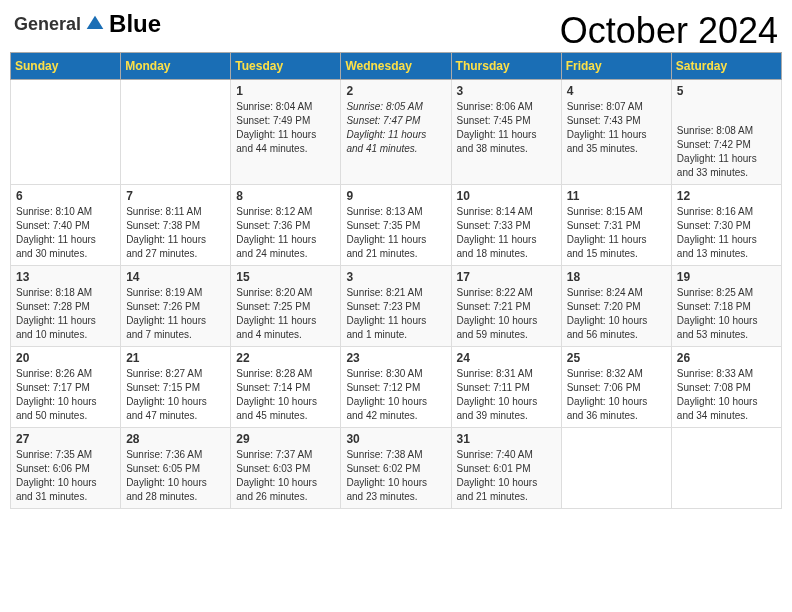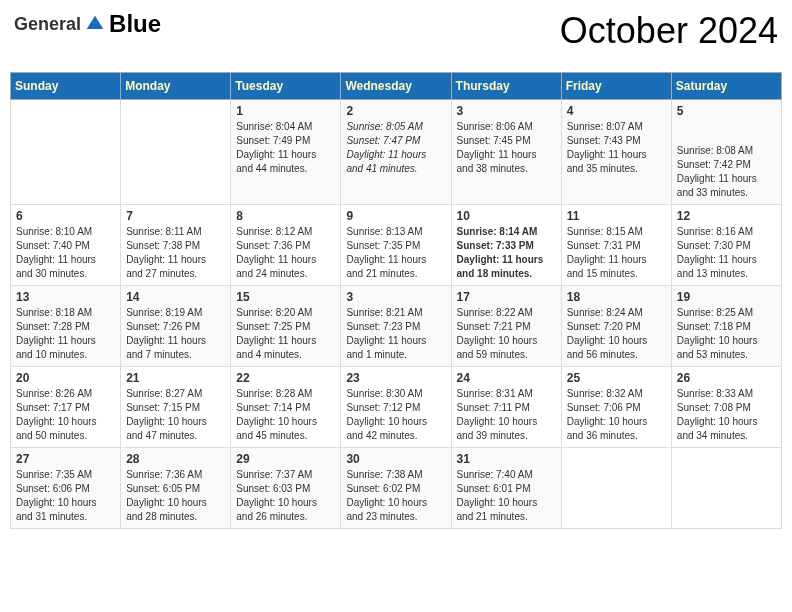--- a/index.html
+++ b/index.html
@@ -7,21 +7,21 @@
       font-family: Arial, sans-serif;
       background: #fff;
       width: 792px;
       min-height: 612px;
       padding: 10px;
     }
     .header {
       display: flex;
       justify-content: space-between;
       align-items: flex-start;
-      margin-bottom: 20px;
+      margin-bottom: 0;
       padding: 0 4px;
     }
     .logo {
       display: flex;
       align-items: center;
       gap: 2px;
     }
     .logo-text-general {
       font-size: 18px;
       font-weight: bold;
@@ -49,21 +49,21 @@
       font-size: 14px;
       color: #555;
     }
     table {
       width: 100%;
       border-collapse: collapse;
       table-layout: fixed;
     }
     thead tr th {
       background-color: #1a6eb5;
-      color: #fef9c3;
+      color: #fde047;
       font-size: 12px;
       font-weight: bold;
       padding: 6px 4px;
       text-align: left;
       border: 1px solid #aaa;
       margin-top: 32px;
     }
     tbody tr td {
       vertical-align: top;
       padding: 4px 5px;
@@ -175,21 +175,21 @@
 Daylight: 11 hours and 24 minutes.</div>
         </td>
         <td>
           <span class="day-number">9</span>
           <div class="day-info" style="white-space: pre-line;">Sunrise: 8:13 AM
 Sunset: 7:35 PM
 Daylight: 11 hours and 21 minutes.</div>
         </td>
         <td>
           <span class="day-number">10</span>
-          <div class="day-info" style="white-space: pre-line; font-weight: bold;">Sunrise: 8:14 AM
+          <div class="day-info" style="white-space: pre-line;">Sunrise: 8:14 AM
 Sunset: 7:33 PM
 Daylight: 11 hours and 18 minutes.</div>
         </td>
         <td>
           <span class="day-number">11</span>
           <div class="day-info" style="white-space: pre-line;">Sunrise: 8:15 AM
 Sunset: 7:31 PM
 Daylight: 11 hours and 15 minutes.</div>
         </td>
         <td>

